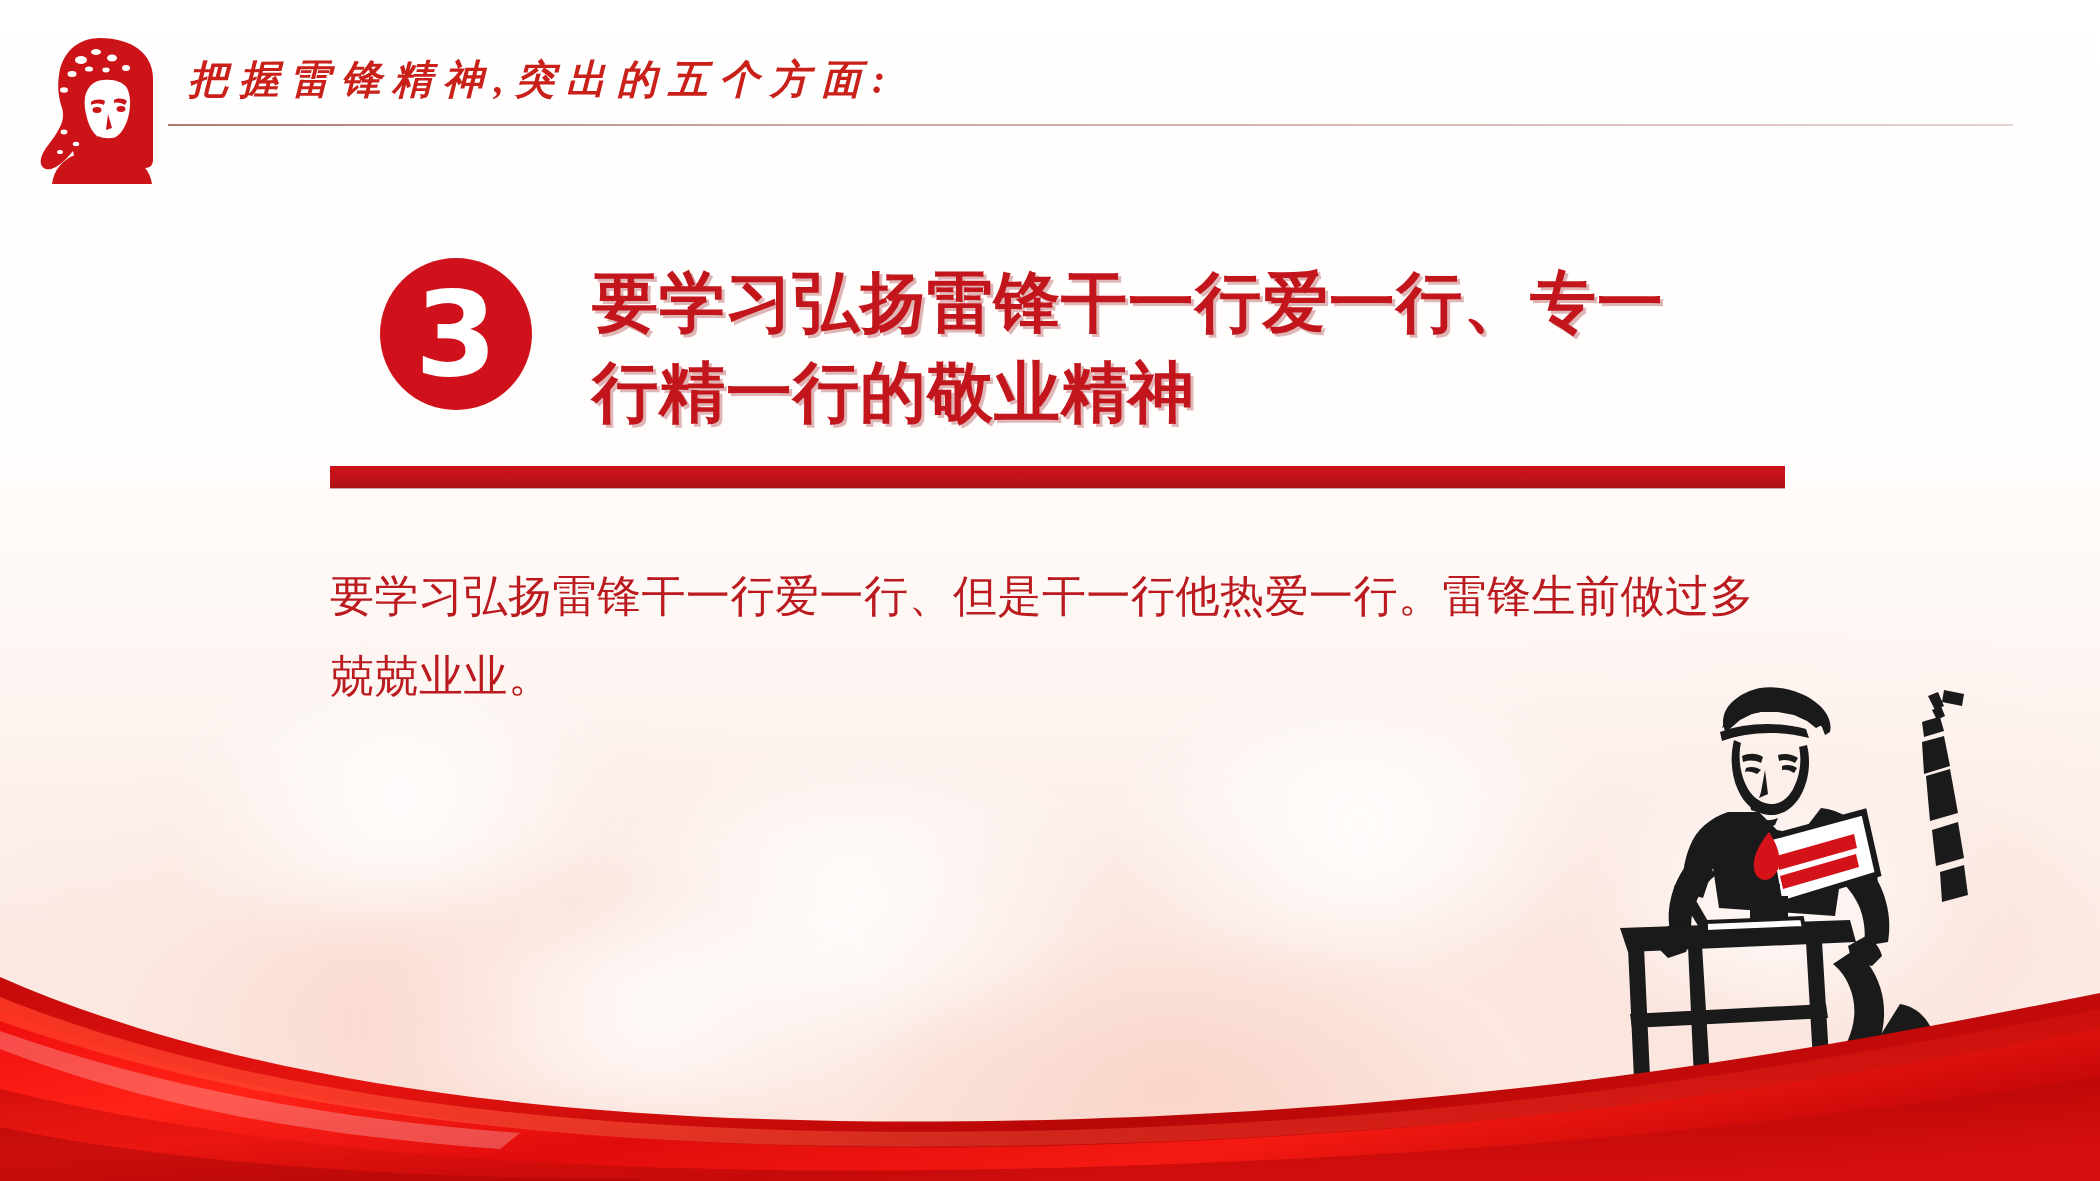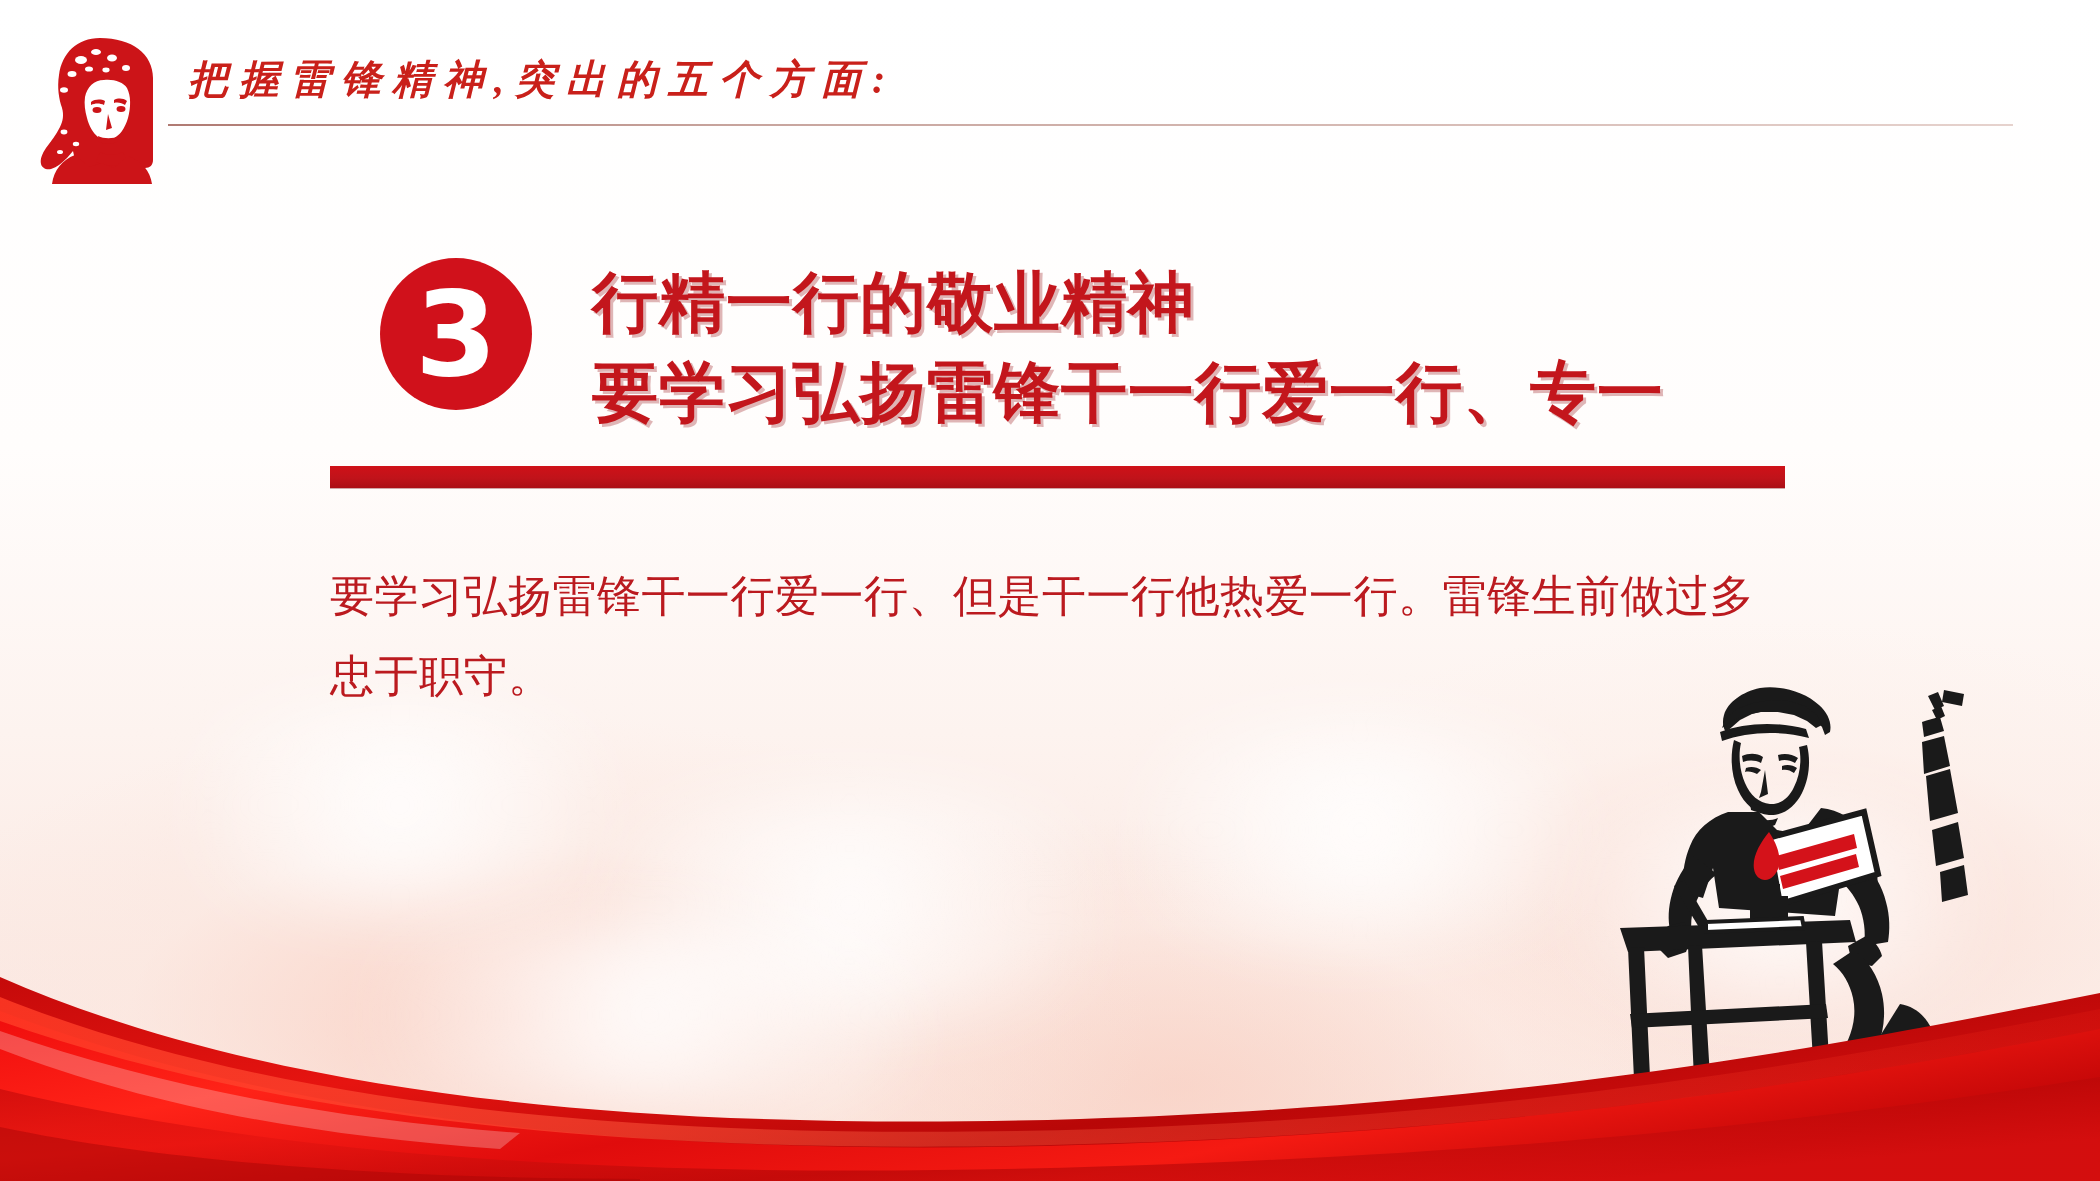--- a/index.html
+++ b/index.html
@@ -213,29 +213,29 @@
     </div>
 
     <div class="header-title">把握雷锋精神,突出的五个方面:</div>
 
     <div class="header-rule"></div>
   </div>
 
   <div class="badge">3</div>
 
   <div class="heading">
+    <div>要学习弘扬雷锋干一行爱一行、专一</div>
     <div>行精一行的敬业精神</div>
-    <div>要学习弘扬雷锋干一行爱一行、专一</div>
   </div>
 
   <div class="title-bar"></div>
 
   <div class="body-copy">
     <div>要学习弘扬雷锋干一行爱一行、但是干一行他热爱一行。雷锋生前做过多</div>
-    <div>忠于职守。</div>
+    <div>兢兢业业。</div>
   </div>
 
   <div class="illustration">
     <svg viewBox="0 0 440 460" xmlns="http://www.w3.org/2000/svg" aria-hidden="true">
       <g fill="#1a1a1a">
 
         <path d="M318 36l10-4 6 14-9 4zM322 50l9-4 4 10-8 4zM312 62c6-2 12-4 18-5l4 14-20 6zM312 82l22-6 6 30-26 8zM316 116l24-7 8 44-28 8zM322 170l26-8 6 36-28 8zM330 212l24-7 4 30-26 7z"></path>
         <path d="M334 30l20 4-2 12-20-4z"></path>
 
         <path d="M150 28c-18 4-32 14-36 27-2 7-1 13 2 17l6-5 8-7 12-6 16-4 18-1 16 3 12 6 8 9 3 8 5-3c2-9-2-19-11-27-14-13-38-20-59-17z"></path>

